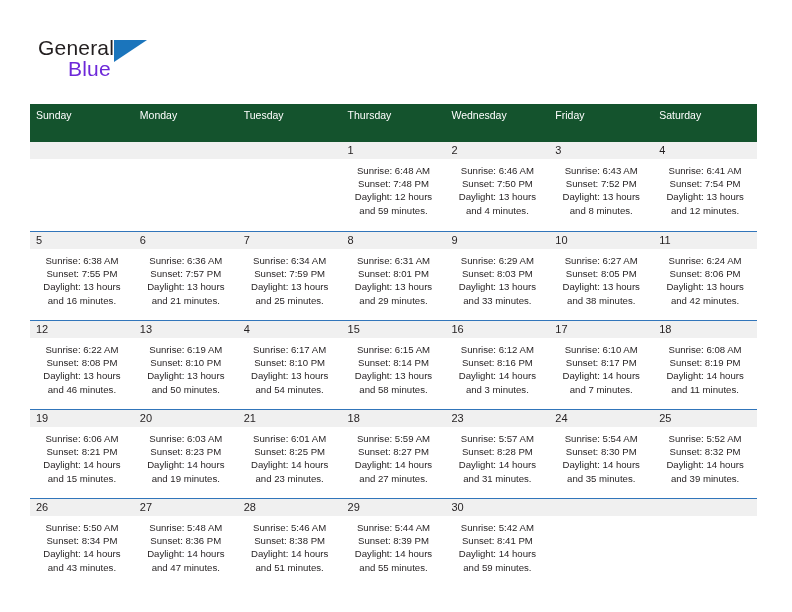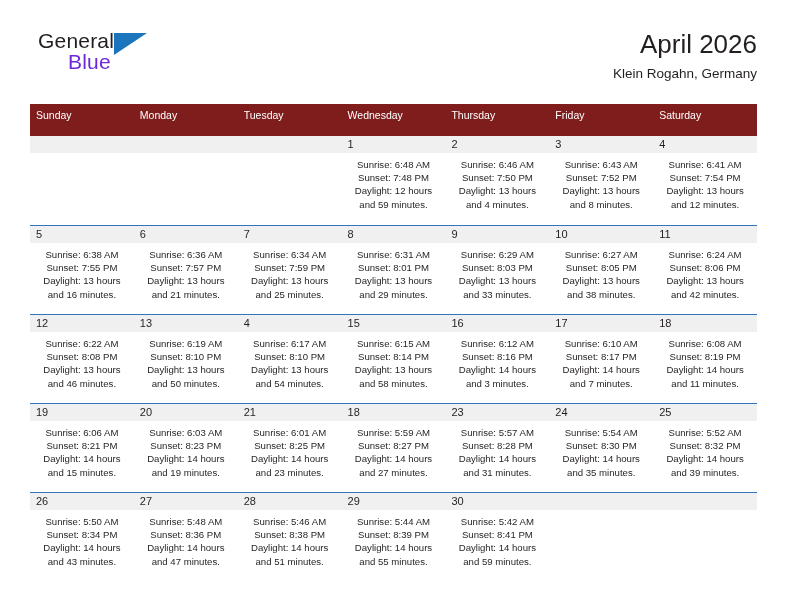--- a/index.html
+++ b/index.html
@@ -27,21 +27,21 @@
     position: absolute;
     left: 30px;
     top: 28px;
     right: 35px;
     height: 70px;
   }
 
   .logo {
     position: absolute;
     left: 8px;
-    top: 1px;
+    top: 8px;
     width: 130px;
     height: 52px;
   }
   .logo-general {
     position: absolute;
     left: 0;
     top: 0;
     font-size: 21px;
     letter-spacing: 0.2px;
     color: #231f20;
@@ -89,22 +89,22 @@
   
   .calendar {
     position: absolute;
     left: 30px;
     top: 104px;
     width: 727px;
   }
 
   .weekday-row {
     display: flex;
-    background: #7f1d1d;
-    height: 32px;
+    background: #14532d;
+    height: 38px;
     justify-content: center;
   }
   .weekday-cell {
     flex: 1 1 0;
     color: #ffffff;
     font-size: 10.5px;
     line-height: 22px;
     padding-left: 6px;
     box-sizing: border-box;
     white-space: nowrap;
@@ -160,34 +160,30 @@
 <div class="page">
 
   <div class="header">
 
     <div class="logo">
       <span class="logo-general">General</span>
       <span class="logo-flag"></span>
       <span class="logo-blue">Blue</span>
     </div>
 
-    <div class="title-block">
-      <div class="cal-title">April 2026</div>
-      <div class="cal-subtitle">Klein Rogahn, Germany</div>
-    </div>
 
   </div>
 
   <div class="calendar">
     <div class="weekday-row">
         <div class="weekday-cell">Sunday</div>
         <div class="weekday-cell">Monday</div>
         <div class="weekday-cell">Tuesday</div>
+        <div class="weekday-cell">Thursday</div>
         <div class="weekday-cell">Wednesday</div>
-        <div class="weekday-cell">Thursday</div>
         <div class="weekday-cell">Friday</div>
         <div class="weekday-cell">Saturday</div>
       </div>
     <div id="weeks-container">
         <div class="week-row">
           <div class="day-cell empty">
             <div class="day-number-band">
               <div class="day-number"></div>
             </div>
           </div>

